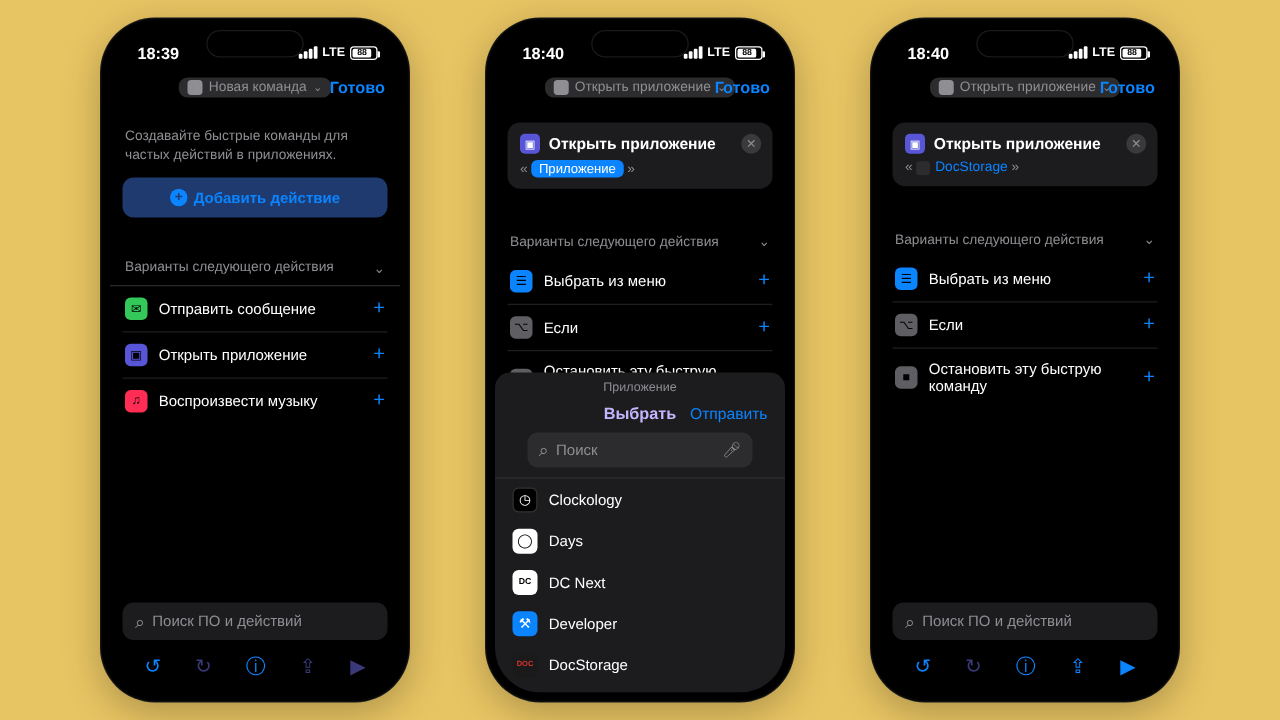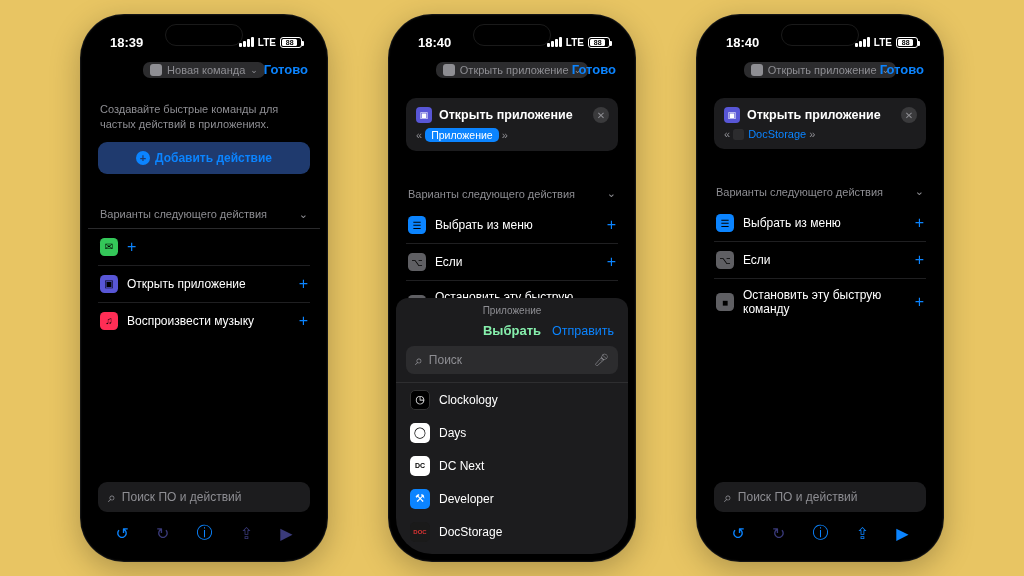--- a/index.html
+++ b/index.html
@@ -93,24 +93,24 @@
   }
   .toolbar .tb { color:#3a3a7a; font-size:16px; }
   .toolbar .tb.active { color:#0b84ff; }
   
   .sheet {
     background:#1c1c1e; border-radius:12px 12px 0 0; position:absolute; left:0; right:0; bottom:0; top:276px;
     display:flex; flex-direction:column; overflow:hidden;
   }
   .sheet-title { text-align:center; color:#8e8e93; font-size:10px; padding:7px 0 3px; }
   .sheet-head { display:flex; justify-content:center; align-items:center; position:relative; padding:4px 12px 8px; }
-  .sheet-head .choose { color:#86efac; font-size:13px; font-weight:600; }
+  .sheet-head .choose { color:#c4b5fd; font-size:13px; font-weight:600; }
   .sheet-head .cancel { position:absolute; right:14px; color:#0b84ff; font-size:12.5px; }
   .sheet-search {
-    margin:0 10px 6px; height:28px; background:#2c2c2e; border-radius:8px;
+    margin:0 26px 6px; height:28px; background:#2c2c2e; border-radius:8px;
     display:flex; align-items:center; gap:6px; padding:0 9px; color:#8e8e93; font-size:12px;
   }
   .sheet-search .mic { margin-left:auto; font-size:12px; }
   .sheet-hr { height:1px; background:#2e2e30; margin:2px 0 0; }
   .app-list { flex:1; overflow:hidden; }
   .app-row { display:flex; align-items:center; gap:9px; padding:6.5px 14px; }
   .app-icon { width:20px; height:20px; border-radius:5px; background:#2c2c2e; display:flex; align-items:center; justify-content:center; font-size:11px; color:#fff; }
   .app-name { color:#fff; font-size:12px; }
   .ai-black{background:#000;border:1px solid #333}.ai-white{background:#fff;color:#000}
   .ai-blue{background:#0b84ff}.ai-dark{background:#1a1a1a;color:#d33}
@@ -153,20 +153,21 @@
         <span>Добавить действие</span>
       </div>
       <div class="section-header" style="margin-top:34px">
         <span>Варианты следующего действия</span>
         <span class="chev-down"></span>
       </div>
       <div class="sep"></div>
       <div class="suggestion-list">
         <div class="row">
           <span class="row-icon ic-green">✉︎</span>
+          <span class="row-label">Отправить сообщение</span>
           <span class="row-plus">+</span>
         </div>
         <div class="row">
           <span class="row-icon ic-purple">▣</span>
           <span class="row-label">Открыть приложение</span>
           <span class="row-plus">+</span>
         </div>
         <div class="row">
           <span class="row-icon ic-pink">♫</span>
           <span class="row-label">Воспроизвести музыку</span>

